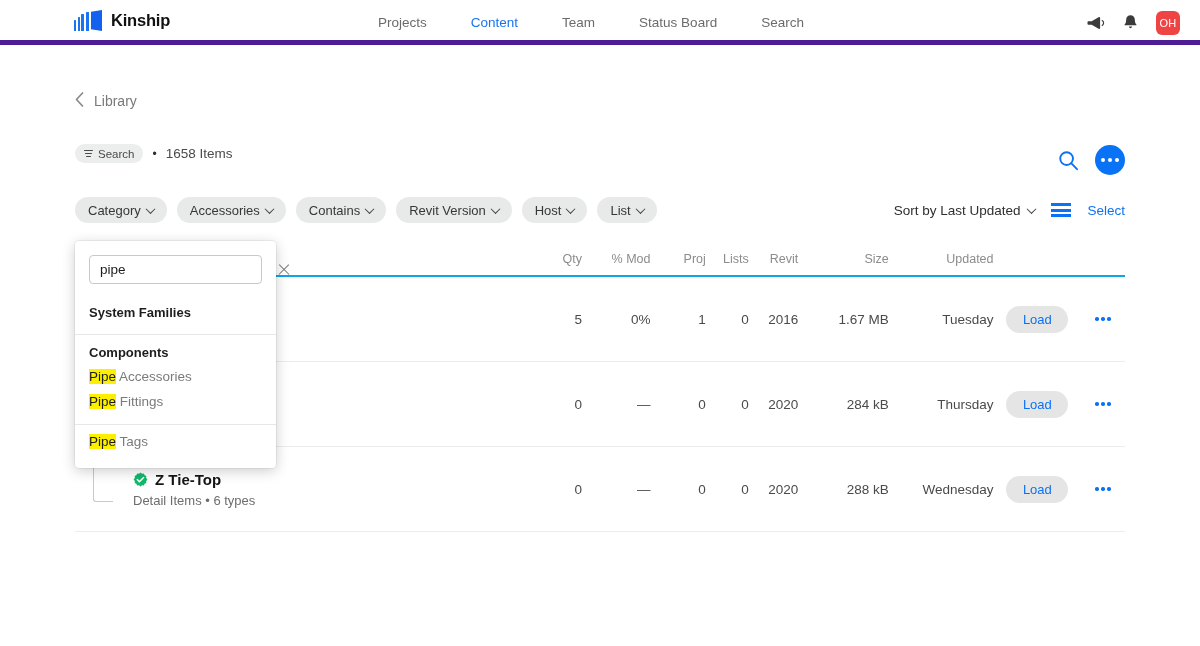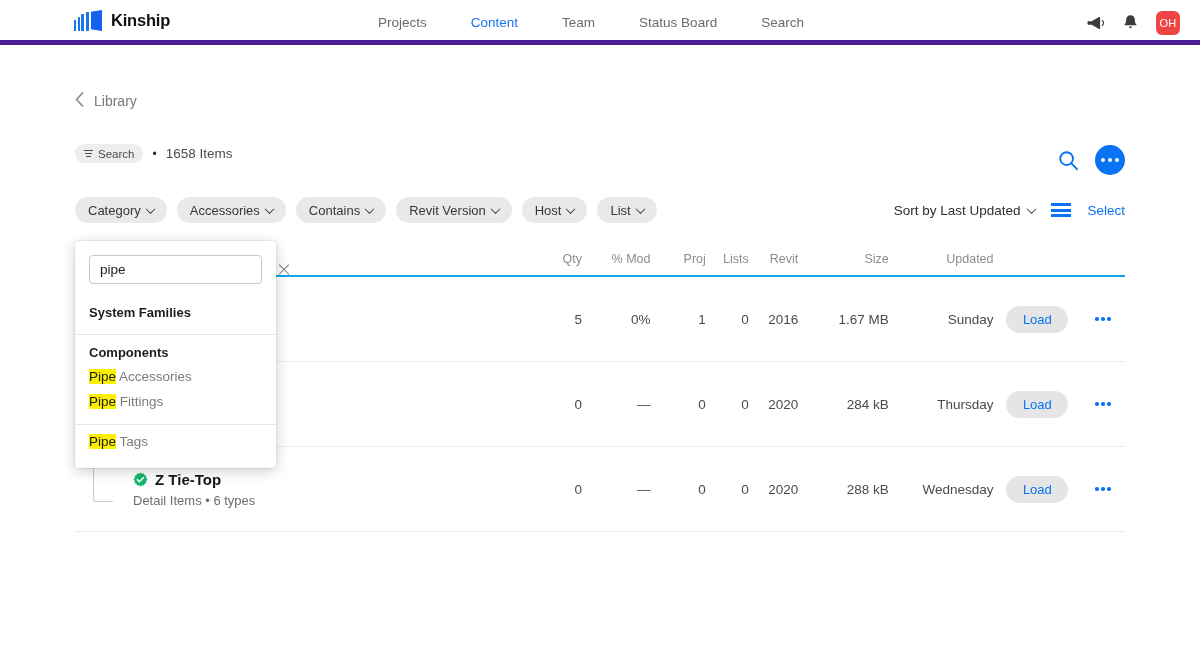--- a/index.html
+++ b/index.html
@@ -333,21 +333,21 @@
             <span>HV1_StackingChair</span>
           </div>
         </div>
       </div>
       <span class="c-qty">5</span>
       <span class="c-mod">0%</span>
       <span class="c-proj">1</span>
       <span class="c-lists">0</span>
       <span class="c-revit">2016</span>
       <span class="c-size">1.67 MB</span>
-      <span class="c-upd">Sunday</span>
+      <span class="c-upd">Tuesday</span>
       <span class="c-load">
         <span class="load-btn">Load</span>
       </span>
       <span class="c-more">
         <span class="more-dots">
             <i></i>
             <i></i>
             <i></i>
           </span>
       </span>

